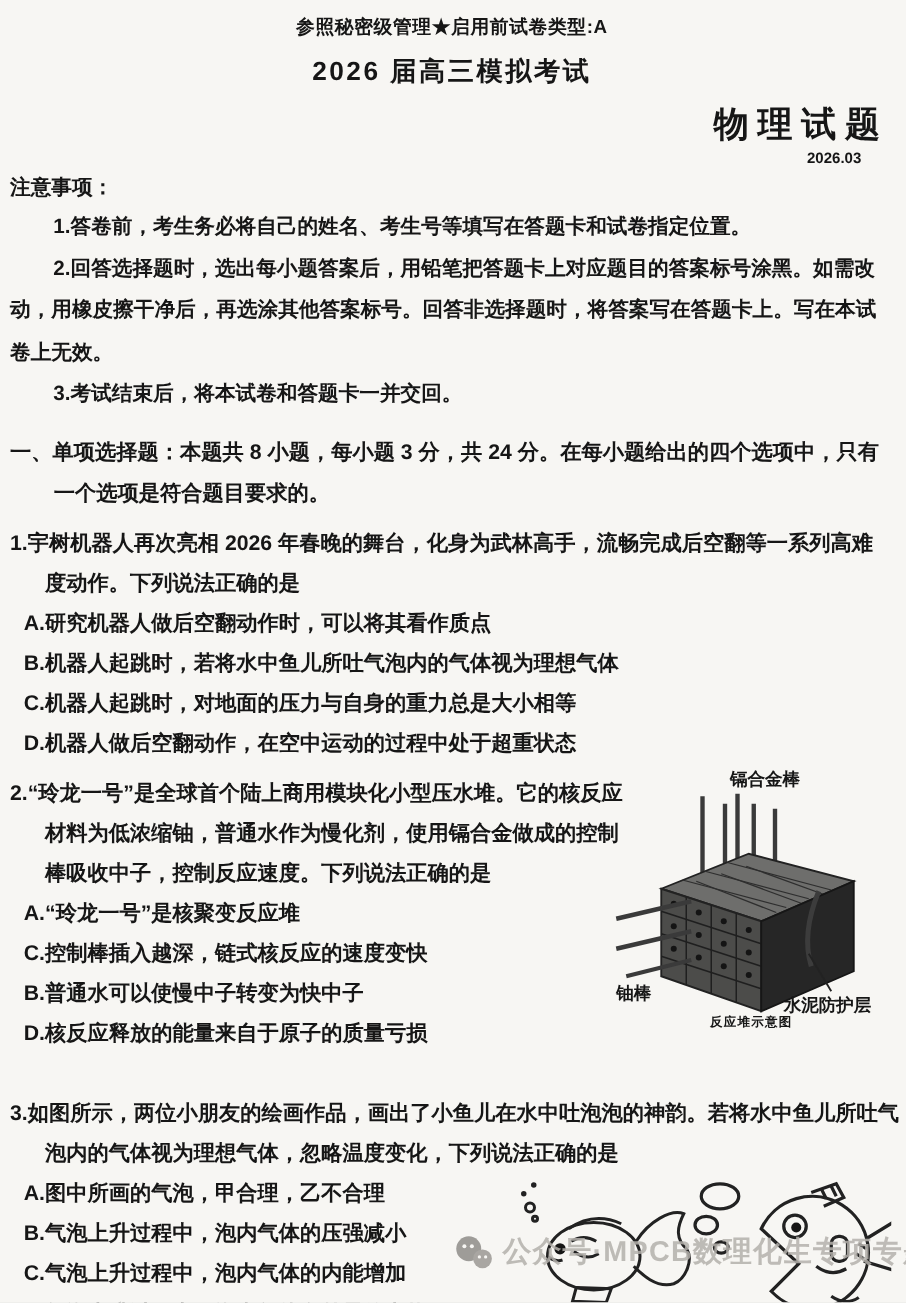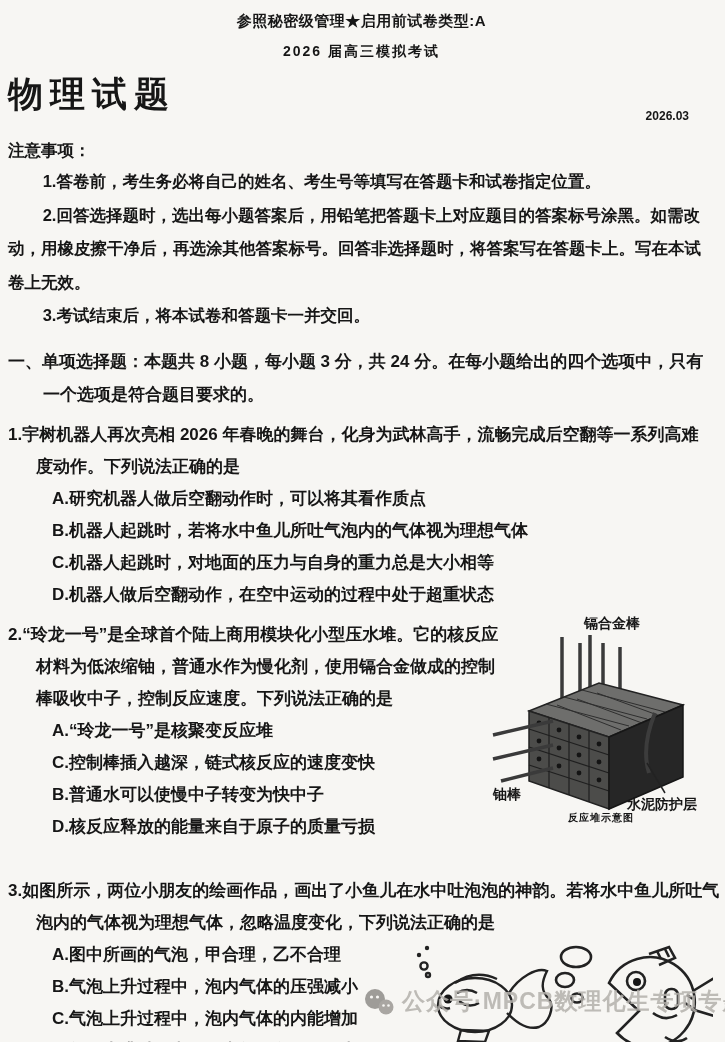--- a/index.html
+++ b/index.html
@@ -9,42 +9,42 @@
     width:725px; height:1042px;
     margin:0 auto;
     background:#f7f6f3;
     color:#161616;
     font-family:"Liberation Sans", sans-serif;
     font-weight:700;
     overflow:hidden;
     padding:12px 10px 0 8px;
   }
   .doc-header { display:flex; justify-content:center; font-size:15px; letter-spacing:.5px; }
-  .exam-title { text-align:center; font-size:14px; margin-top:12px; letter-spacing:2px; }
+  .exam-title { text-align:center; font-size:21px; margin-top:12px; letter-spacing:2px; }
   .subject-row { position:relative; height:56px; margin-top:8px; }
   .subject-title {
-    position:absolute; left:0; right:16px; text-align:left;
-    font-size:35px; letter-spacing:7px; top:2px;
+    position:absolute; left:0; right:4px; text-align:right;
+    font-size:28px; letter-spacing:7px; top:2px;
   }
   .date { position:absolute; right:26px; bottom:2px; font-size:12px; }
-  .notice { margin-top:10px; }
+  .notice { }
   .notice-heading { font-size:16.5px; line-height:30px; }
   .notice p { font-size:16.5px; line-height:33.5px; text-indent:2.1em; }
   .section-title {
     margin-top:12px; font-size:17px; line-height:33px;
     padding-left:35px; text-indent:-35px;
   }
   .question { position:relative; margin-top:8px; }
   .q-stem {
     font-size:17px; line-height:32px;
     padding-left:28px; text-indent:-28px;
   }
   .q2-stem-width { width:498px; }
   .q3-stem-width { width:712px;margin-top:32px; }
-  .option { font-size:17px; line-height:32px; margin-left:44px; }
+  .option { font-size:17px; line-height:32px; margin-left:11px; }
   .q3-options { width:400px; }
 
   .reactor-fig { position:absolute; top:-6px; right:0; width:228px; text-align:center; }
   .reactor-caption { font-size:10px; margin-top:-2px; letter-spacing:1px; }
   .fig-label { font-size:14px; font-weight:700; fill:#161616; }
 
   .fish-fig { position:absolute; right:2px; bottom:0; width:322px; height:126px; }
   .fish-label { font-size:17px; font-weight:700; fill:#161616; }
 
   .watermark {

